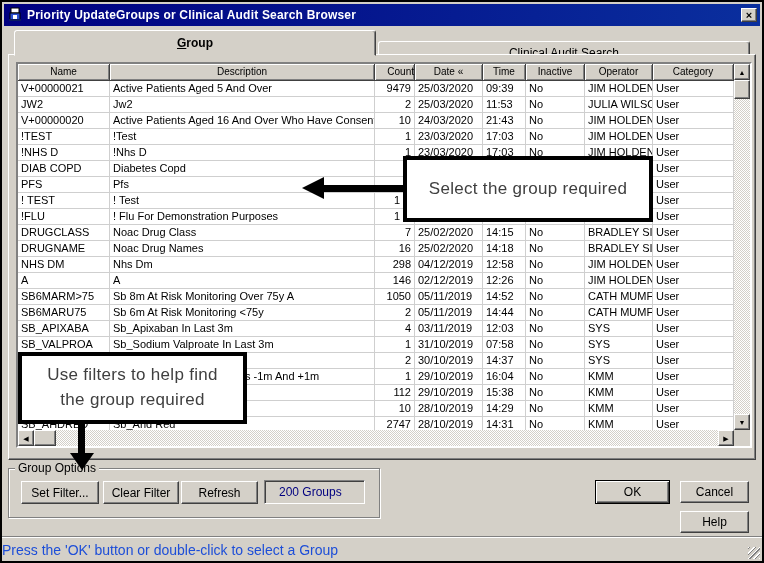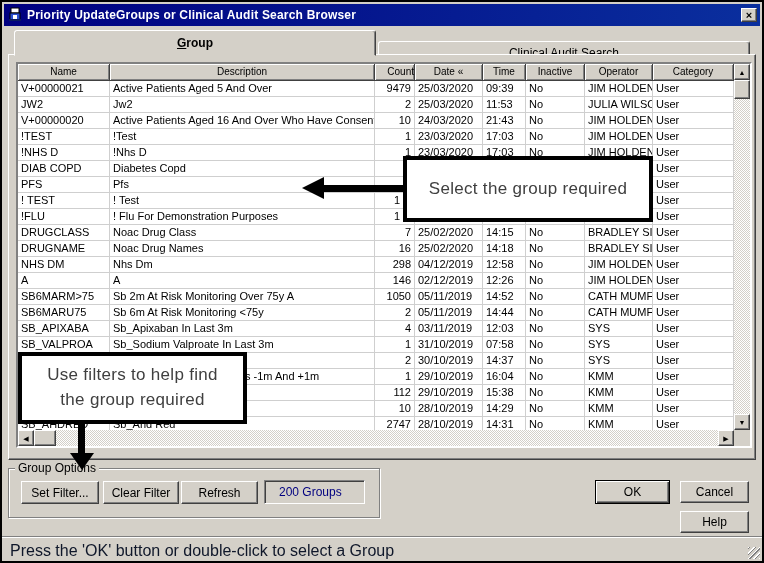--- a/index.html
+++ b/index.html
@@ -140,22 +140,22 @@
   #btn-ok{ left:593px; top:478px; width:75px; height:24px; border:1px solid #000;
     box-shadow:inset 1px 1px 0 #fff, inset -1px -1px 0 #404040, inset -2px -2px 0 #808080; }
   #btn-cancel{ left:678px; top:479px; width:69px; height:22px; }
   #btn-help{ left:678px; top:509px; width:69px; height:22px; }
 
   .statusbar-sep{
     position:absolute; left:0; top:534px; width:760px; height:2px;
     border-top:1px solid #808080; border-bottom:1px solid #fff;
   }
   .statusbar{
-    position:absolute; left:8px; top:540px; width:740px; height:16px;
-    font-size:16px; color:#0f172a; white-space:nowrap;
+    position:absolute; left:0; top:540px; width:740px; height:16px;
+    font-size:14px; color:#1d4ed8; white-space:nowrap;
   }
   .resize-grip{
     position:absolute; left:746px; top:545px; width:12px; height:12px;
     background:repeating-linear-gradient(135deg,#fff 0 1px,#808080 1px 2px,#d4d0c8 2px 4px);
   }
 </style>
 </head>
 <body>
 
 <div id="screen">
@@ -319,21 +319,21 @@
           <div class="tcell c-desc">A</div>
           <div class="tcell c-count">146</div>
           <div class="tcell c-date">02/12/2019</div>
           <div class="tcell c-time">12:26</div>
           <div class="tcell c-inactive">No</div>
           <div class="tcell c-operator">JIM HOLDEN</div>
           <div class="tcell c-category">User</div>
         </div>
         <div class="trow">
           <div class="tcell c-name">SB6MARM&gt;75</div>
-          <div class="tcell c-desc">Sb 2m At Risk  Monitoring Over 75y A</div>
+          <div class="tcell c-desc">Sb 8m At Risk  Monitoring Over 75y A</div>
           <div class="tcell c-count">1050</div>
           <div class="tcell c-date">05/11/2019</div>
           <div class="tcell c-time">14:52</div>
           <div class="tcell c-inactive">No</div>
           <div class="tcell c-operator">CATH MUMF</div>
           <div class="tcell c-category">User</div>
         </div>
         <div class="trow">
           <div class="tcell c-name">SB6MARU75</div>
           <div class="tcell c-desc">Sb 6m At Risk Monitoring &lt;75y</div>

